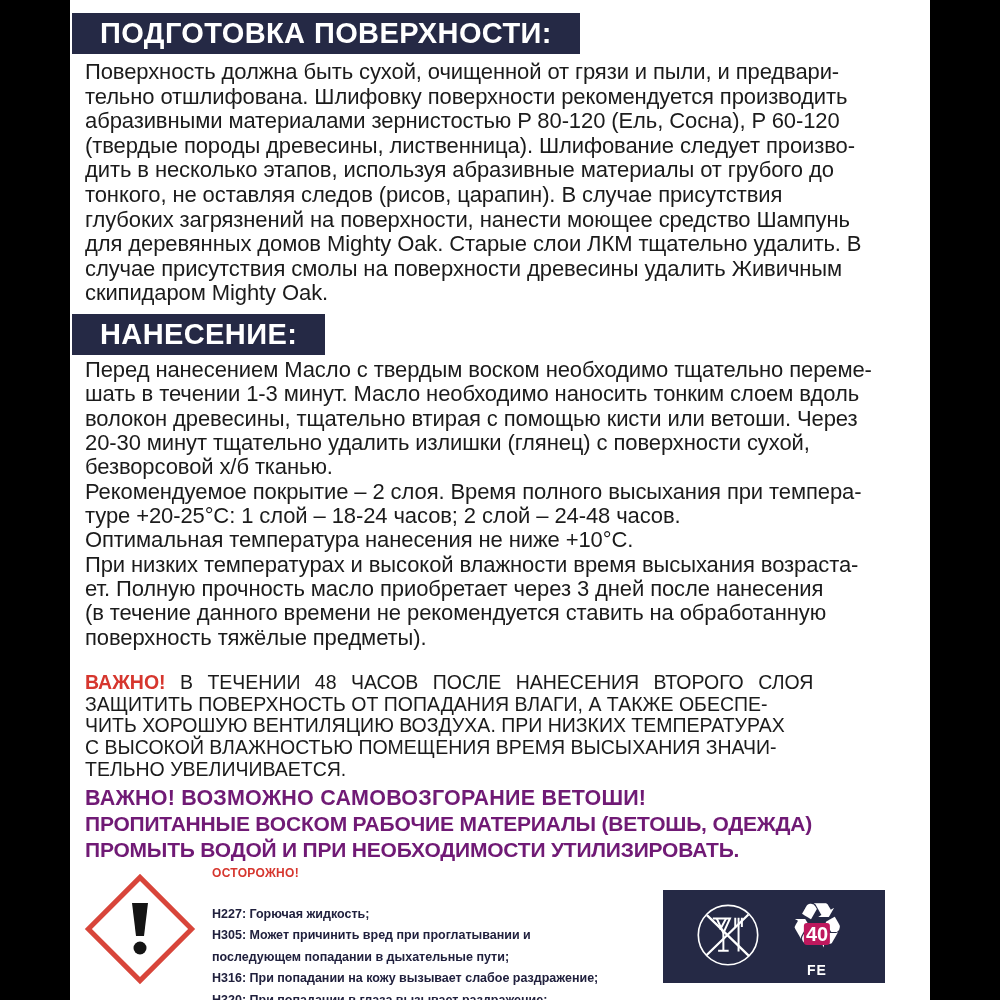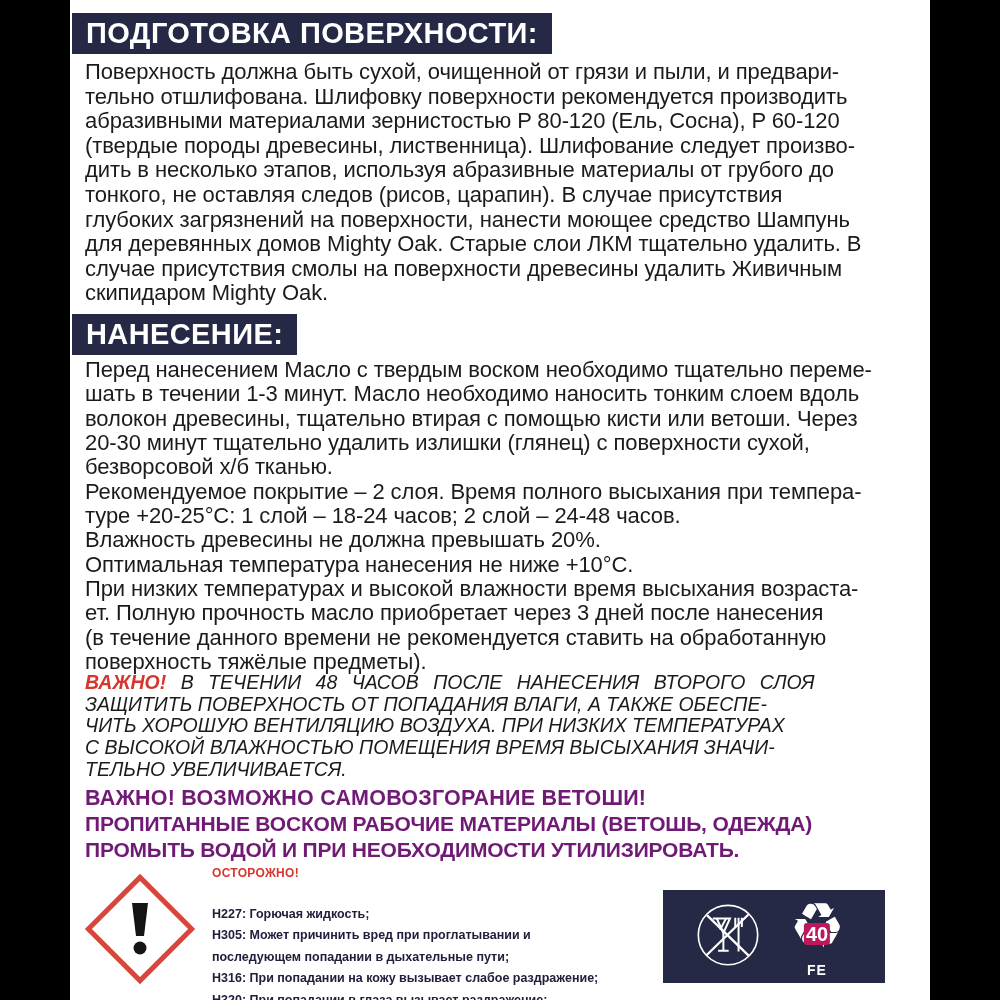--- a/index.html
+++ b/index.html
@@ -11,38 +11,38 @@
     color:#1b1b1b;
   }
   .sidebar { position:absolute; top:0; width:70px; height:1000px; background:#000; }
   .sidebar.left { left:0; }
   .sidebar.right { left:930px; }
 
   .section-bar {
     position:absolute; left:72px; height:41px;
     background:#252945; color:#ffffff;
     font-weight:bold; font-size:29px; line-height:41px;
-    padding:0 14px; letter-spacing:0.4px;
+    padding:0 28px; letter-spacing:0.4px;
     display:inline-block; white-space:nowrap;
   }
   .bar-prep { top:13px; }
   .bar-app  { top:314px; }
 
   .pre { white-space:pre-line; }
 
   .body-text {
     position:absolute; left:85px; width:835px;
     font-size:22px; line-height:24.6px; letter-spacing:-0.1px;
   }
   .prep-text { top:60px; }
   .app-text  { top:358px; line-height:24.35px; }
 
   .important-block {
     position:absolute; left:85px; top:672px; width:835px;
-    font-size:19.5px; line-height:21.7px; color:#1b1b1b;font-style:italic;
+    font-size:19.5px; line-height:21.7px; color:#1b1b1b;
   }
   .important-first { word-spacing:9px; }
   .red-bold { color:#d6362e; font-weight:bold; }
 
   .selfignition { position:absolute; left:85px; top:785px; width:835px; }
   .selfignition-title { color:#701a75; font-weight:bold; font-size:21.5px; line-height:26px; letter-spacing:0.2px; }
   .selfignition-lines { color:#701a75; font-weight:bold; font-size:21px; line-height:26px; letter-spacing:-0.2px; }
 
   
   .ghs-diamond {
@@ -98,21 +98,20 @@
   </div>
 
   <div class="body-text app-text">
     <div class="pre">Перед нанесением Масло с твердым воском необходимо тщательно переме-
 шать в течении 1-3 минут. Масло необходимо наносить тонким слоем вдоль
 волокон древесины, тщательно втирая с помощью кисти или ветоши. Через
 20-30 минут тщательно удалить излишки (глянец) с поверхности сухой,
 безворсовой х/б тканью.</div>
     <div class="pre">Рекомендуемое покрытие – 2 слоя. Время полного высыхания при темпера-
 туре +20-25°C: 1 слой – 18-24 часов; 2 слой – 24-48 часов.</div>
-    <div class="pre">Влажность древесины не должна превышать 20%.</div>
     <div class="pre">Оптимальная температура нанесения не ниже +10°C.</div>
     <div class="pre">При низких температурах и высокой влажности время высыхания возраста-
 ет. Полную прочность масло приобретает через 3 дней после нанесения
 (в течение данного времени не рекомендуется ставить на обработанную
 поверхность тяжёлые предметы).</div>
   </div>
 
   <div class="important-block">
     <div class="important-first">
       <span class="red-bold">ВАЖНО!</span>

